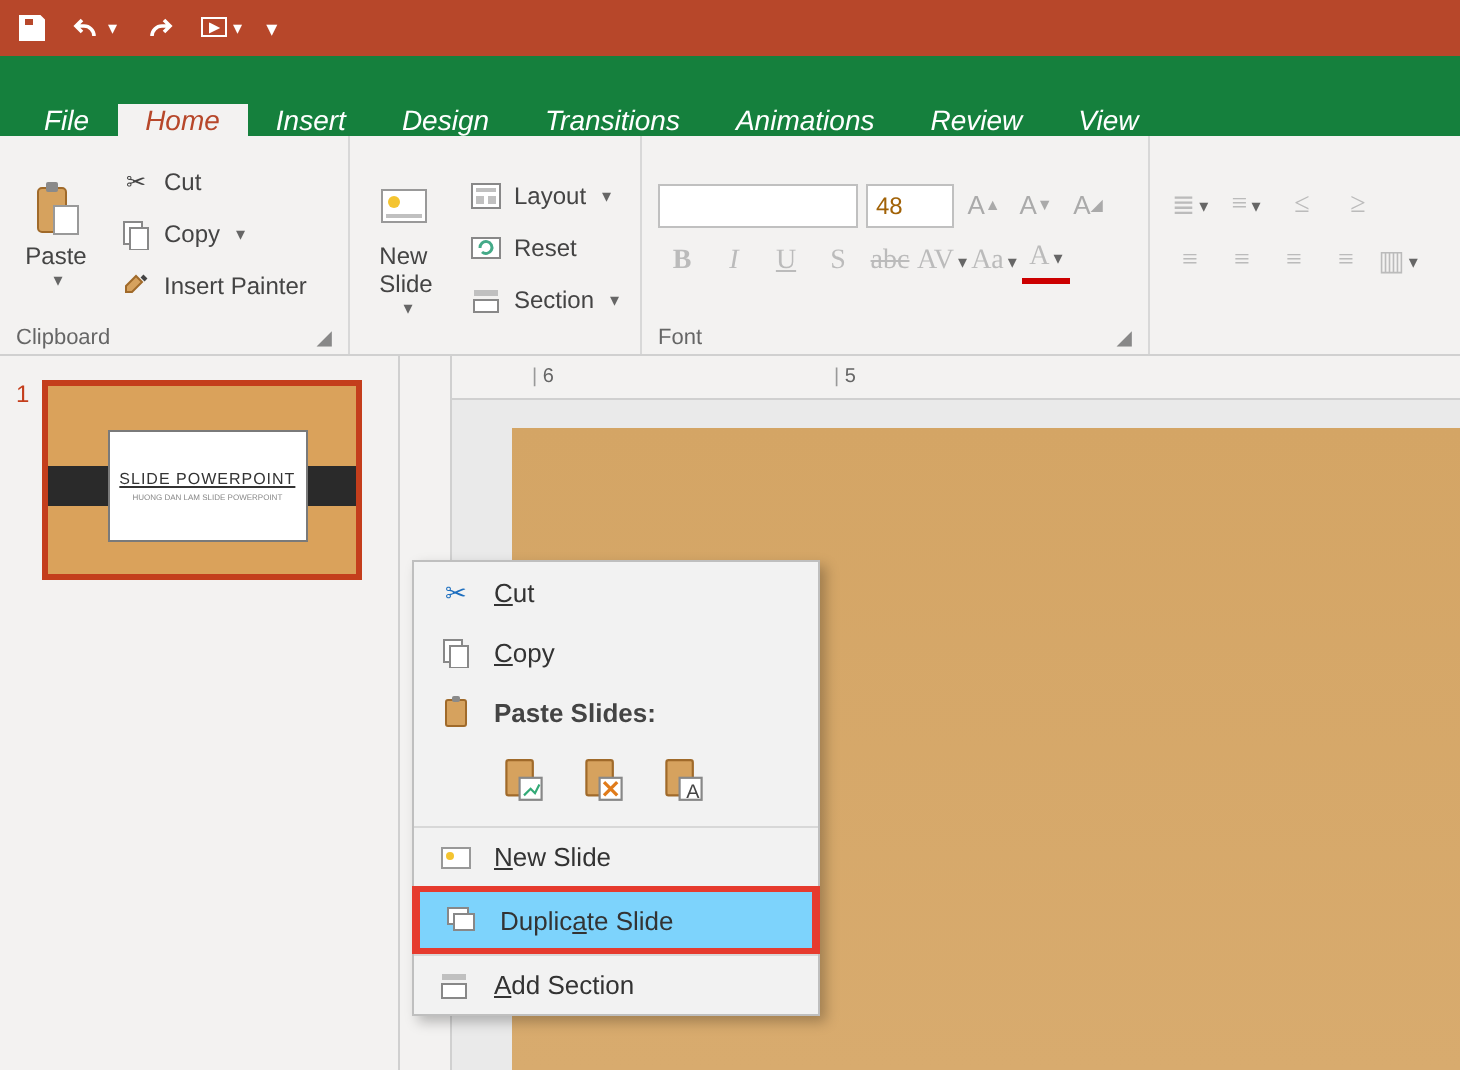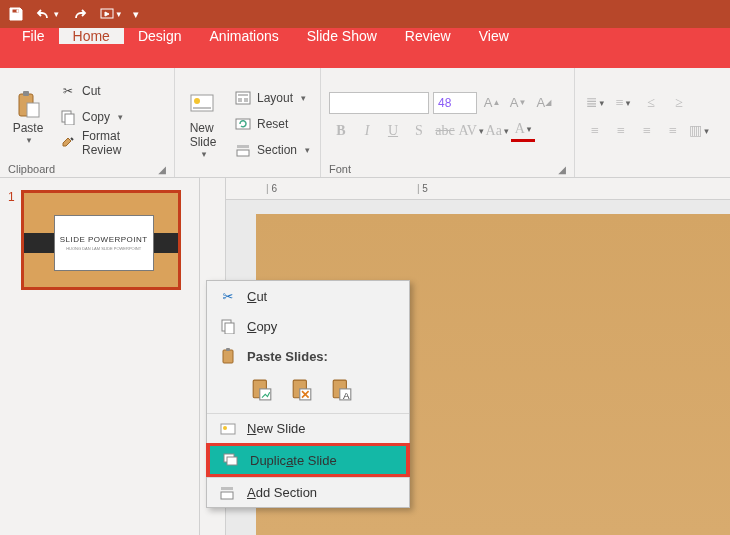--- a/index.html
+++ b/index.html
@@ -4,74 +4,74 @@
 <style>
   * { box-sizing: border-box; margin: 0; padding: 0; font-family: "Segoe UI", Arial, sans-serif; }
   body { width: 730px; height: 535px; overflow: hidden; background: #f0f0f0; position: relative; }
 
   
   .titlebar { height: 28px; background: #b7472a; display: flex; align-items: center; padding: 0 8px; gap: 12px; }
   .qat-item { color: #fff; font-size: 14px; display:flex; align-items:center; }
   .qat-item svg { width: 16px; height: 16px; fill: #fff; stroke: #fff; }
 
   
-  .tabs { height: 40px; background: #ef4444; display: flex; align-items: flex-start; padding-left: 8px; }
+  .tabs { height: 40px; background: #15803d; display: flex; align-items: flex-end; padding-left: 8px; font-style: italic; }
   .tab { color: #fff; font-size: 14px; padding: 0 14px; display:flex; align-items:center; cursor: default; }
   .tab.active { background: #f3f2f1; color: #b7472a; }
 
   
   .ribbon { height: 110px; background: #f3f2f1; border-bottom: 1px solid #d0d0d0; display: flex; }
   .group { border-right: 1px solid #d8d8d8; padding: 4px 8px 2px 8px; display:flex; flex-direction:column; justify-content:space-between; }
   .group-label { font-size: 11px; color: #666; padding-top: 2px; position: relative; }
   .group-controls { display:flex; gap:8px; flex:1; }
   .big-btn { display:flex; flex-direction:column; align-items:center; justify-content:center; font-size:12px; color:#444; padding: 2px 4px; }
   .big-btn .icon { width:32px; height:32px; display:flex; align-items:center; justify-content:center; }
   .small-btn-row { display:flex; flex-direction:column; gap:4px; justify-content:center; }
   .small-btn { display:flex; align-items:center; gap:6px; font-size:12px; color:#444; padding:0 4px; height:22px; }
   .small-btn .icon { width:16px; height:16px; display:flex; align-items:center; justify-content:center; }
   .dd-arrow { font-size:9px; color:#666; margin-left:2px; }
   .launcher { position:absolute; right:0; bottom:0; font-size:10px; color:#888; }
 
   .font-group-top { display:flex; gap:4px; align-items:center; }
   .font-combobox { width:100px; height:22px; border:1px solid #c0c0c0; background:#fff; font-size:12px; padding:0 4px; color:#888; }
-  .font-size-box { width:44px; height:22px; border:1px solid #c0c0c0; background:#fff; font-size:12px; padding:0 4px; color:#8b5cf6; }
+  .font-size-box { width:44px; height:22px; border:1px solid #c0c0c0; background:#fff; font-size:12px; padding:0 4px; color:#a16207; }
   .font-btn { width:22px; height:22px; display:flex; align-items:center; justify-content:center; color:#aaa; font-size:13px; }
   .font-group-bottom { display:flex; gap:2px; align-items:center; margin-top:6px; }
   .fmt-btn { width:24px; height:22px; display:flex; align-items:center; justify-content:center; color:#bbb; font-size:14px; font-family: "Times New Roman", serif; }
   .fmt-btn.bold { font-weight: bold; }
   .fmt-btn.italic { font-style: italic; }
   .fmt-btn.under { text-decoration: underline; }
   .fmt-btn.strike { text-decoration: line-through; }
 
   
   .workspace { display:flex; height: calc(535px - 28px - 40px - 110px); background:#eaeaea; }
   .thumb-pane { width:200px; background:#f3f2f1; border-right:1px solid #d0d0d0; padding:12px 8px; }
   .thumb-wrap { display:flex; gap:6px; align-items:flex-start; }
   .thumb-num { font-size:12px; color:#c43e1c; }
   .thumb { width:160px; height:100px; border:3px solid #c43e1c; background:#daa25b; position:relative; }
   .thumb::before { content:""; position:absolute; left:0; top:40px; height:20px; width:100%; background:#2a2a2a; }
   .thumb-card { position:absolute; left:30px; top:22px; width:100px; height:56px; background:#fff; border:1px solid #7a7a7a; display:flex; flex-direction:column; align-items:center; justify-content:center; }
-  .thumb-title { font-size:8px; letter-spacing:0.5px; color:#333; }
+  .thumb-title { font-size:8px; letter-spacing:0.5px; color:#333;text-decoration:underline; }
   .thumb-sub { font-size:4px; color:#888; margin-top:2px; }
 
   .ruler-v { width: 26px; background:#f3f2f1; border-right:1px solid #d0d0d0; }
   .canvas-area { flex:1; position:relative; background:#eaeaea; }
   .ruler-h { height:22px; background:#f3f2f1; border-bottom:1px solid #d0d0d0; display:flex; align-items:center; font-size:10px; color:#666; padding-left:40px; gap:140px; }
   .ruler-h .tick::before { content:"| "; color:#999; }
   .slide-canvas { position:absolute; left:30px; top:36px; right:0; bottom:0; background:linear-gradient(#d4a565,#d8ab6e); }
 
   
   .context-menu { position:absolute; left:206px; top:280px; width:204px; background:#f2f2f2; border:1px solid #bfbfbf; box-shadow: 3px 3px 6px rgba(0,0,0,0.25); font-size:13px; color:#333; }
   .cm-item { display:flex; align-items:center; gap:10px; height:30px; padding:0 12px; }
   .cm-item .icon { width:18px; height:18px; display:flex; align-items:center; justify-content:center; }
   .cm-item.has-sep { border-top: 1px solid #d8d8d8; }
   .cm-item.header { font-weight:bold; color:#444; }
   .cm-sub-row { display:flex; gap:10px; padding: 4px 12px 8px 40px; }
   .cm-sub-btn { width:30px; height:30px; display:flex; align-items:center; justify-content:center; }
-  .cm-item.highlight { background:#14b8a6; border:3px solid #e63b2e; border-left-width:4px; border-right-width:4px; margin:0 -1px; height:34px; }
+  .cm-item.highlight { background:#7dd3fc; border:3px solid #e63b2e; border-left-width:4px; border-right-width:4px; margin:0 -1px; height:34px; }
   .cm-item .underline-letter { text-decoration: underline; }
 </style>
 </head>
 <body>
 
 <div class="titlebar">
   <span class="qat-item">
     <svg viewBox="0 0 16 16">
         <path fill="#fff" d="M2 2h10l2 2v10H2zM4 3v4h7V3zM9 4h1v2H9z"></path>
       </svg>
@@ -93,23 +93,24 @@
         <path fill="#fff" d="M6 6l4 2-4 2z"></path>
       </svg>
     <span class="dd-arrow" style="color:#fff">▾</span>
   </span>
   <span class="qat-item" style="font-size:11px;color:#fff">▾</span>
 </div>
 
 <div class="tabs">
   <div class="tab">File</div>
   <div class="tab active">Home</div>
+  <div class="tab">Insert</div>
   <div class="tab">Design</div>
+  <div class="tab">Transitions</div>
   <div class="tab">Animations</div>
-  <div class="tab">Slide Show</div>
   <div class="tab">Review</div>
   <div class="tab">View</div>
 </div>
 
 <div class="ribbon">
 
   <div class="group" style="width:175px">
     <div class="group-controls">
       <div class="big-btn">
         <span class="icon">
@@ -137,21 +138,21 @@
           <span>Copy</span>
           <span class="dd-arrow">▾</span>
         </div>
         <div class="small-btn">
           <span class="icon">
             <svg viewBox="0 0 16 16" width="16" height="16">
                 <path d="M3 8l5-5 3 3-5 5H3z" fill="#d6a25e" stroke="#a06a2a"></path>
                 <path d="M11 3l2 2" stroke="#444" stroke-width="2"></path>
               </svg>
           </span>
-          <span>Format Review</span>
+          <span>Insert Painter</span>
         </div>
       </div>
     </div>
     <div class="group-label">
       <span>Clipboard</span>
       <span class="launcher">◢</span>
     </div>
   </div>
 
   <div class="group" style="width:146px">

